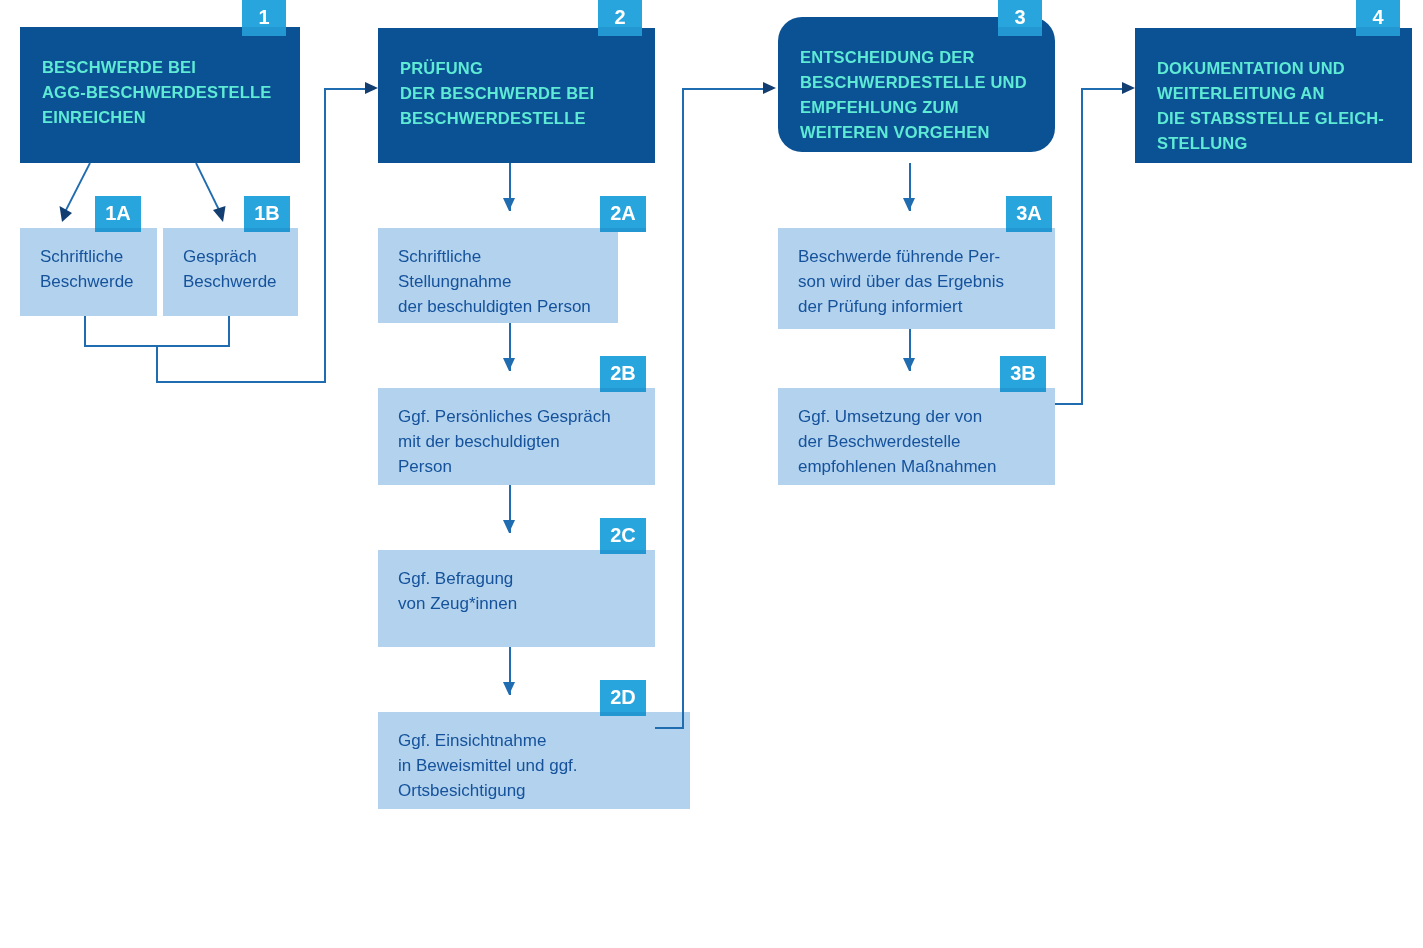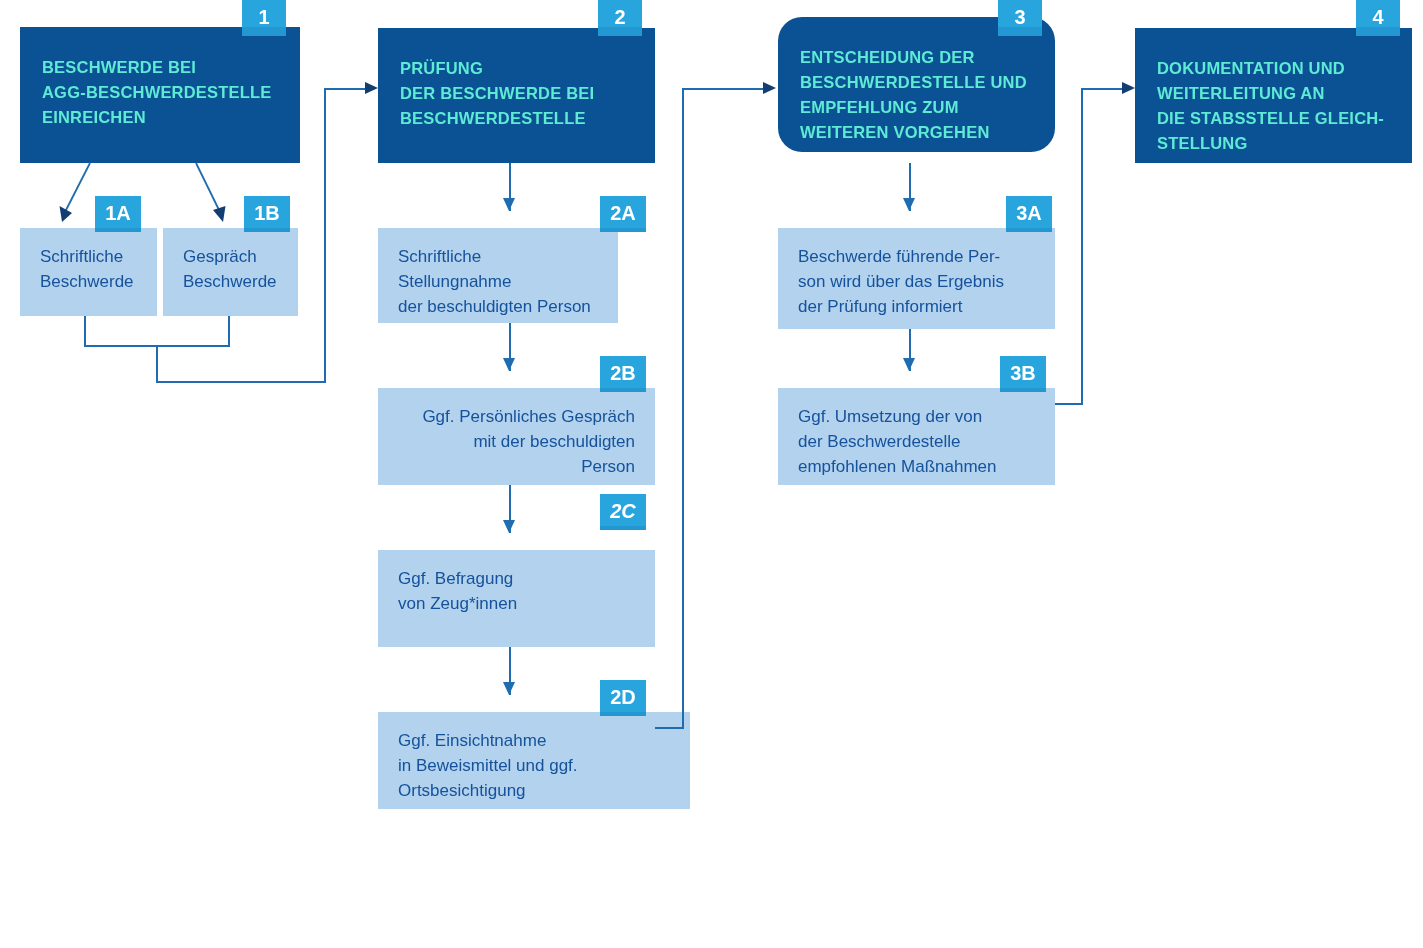--- a/index.html
+++ b/index.html
@@ -166,38 +166,38 @@
 der beschuldigten Person</span>
   </div>
   <div class="badge wide" style="left:600px; top:196px;">
     <span class="lbl">2A</span>
     <span class="ov" style="height:4px;"></span>
   </div>
 
   <div class="ln v" style="left:509px; top:323px; height:48px;"></div>
   <div class="arrowhead down" style="left:503.3px; top:358px;"></div>
 
-  <div class="node sub" style="left:378px; top:388px; width:277px; height:97px;text-align:right;">
+  <div class="node sub" style="left:378px; top:388px; width:277px; height:97px;">
     <span class="txt">Ggf. Persönliches Gespräch
 mit der beschuldigten
 Person</span>
   </div>
   <div class="badge wide" style="left:600px; top:356px;">
     <span class="lbl">2B</span>
     <span class="ov" style="height:4px;"></span>
   </div>
 
   <div class="ln v" style="left:509px; top:485px; height:48px;"></div>
   <div class="arrowhead down" style="left:503.3px; top:520px;"></div>
 
   <div class="node sub" style="left:378px; top:550px; width:277px; height:97px;">
     <span class="txt">Ggf. Befragung
 von Zeug*innen</span>
   </div>
-  <div class="badge wide" style="left:600px; top:494px;font-style:italic;">
+  <div class="badge wide" style="left:600px; top:518px;">
     <span class="lbl">2C</span>
     <span class="ov" style="height:4px;"></span>
   </div>
 
   <div class="ln v" style="left:509px; top:647px; height:48px;"></div>
   <div class="arrowhead down" style="left:503.3px; top:682px;"></div>
 
   <div class="node sub" style="left:378px; top:712px; width:312px; height:97px;">
     <span class="txt">Ggf. Einsichtnahme
 in Beweismittel und ggf.

